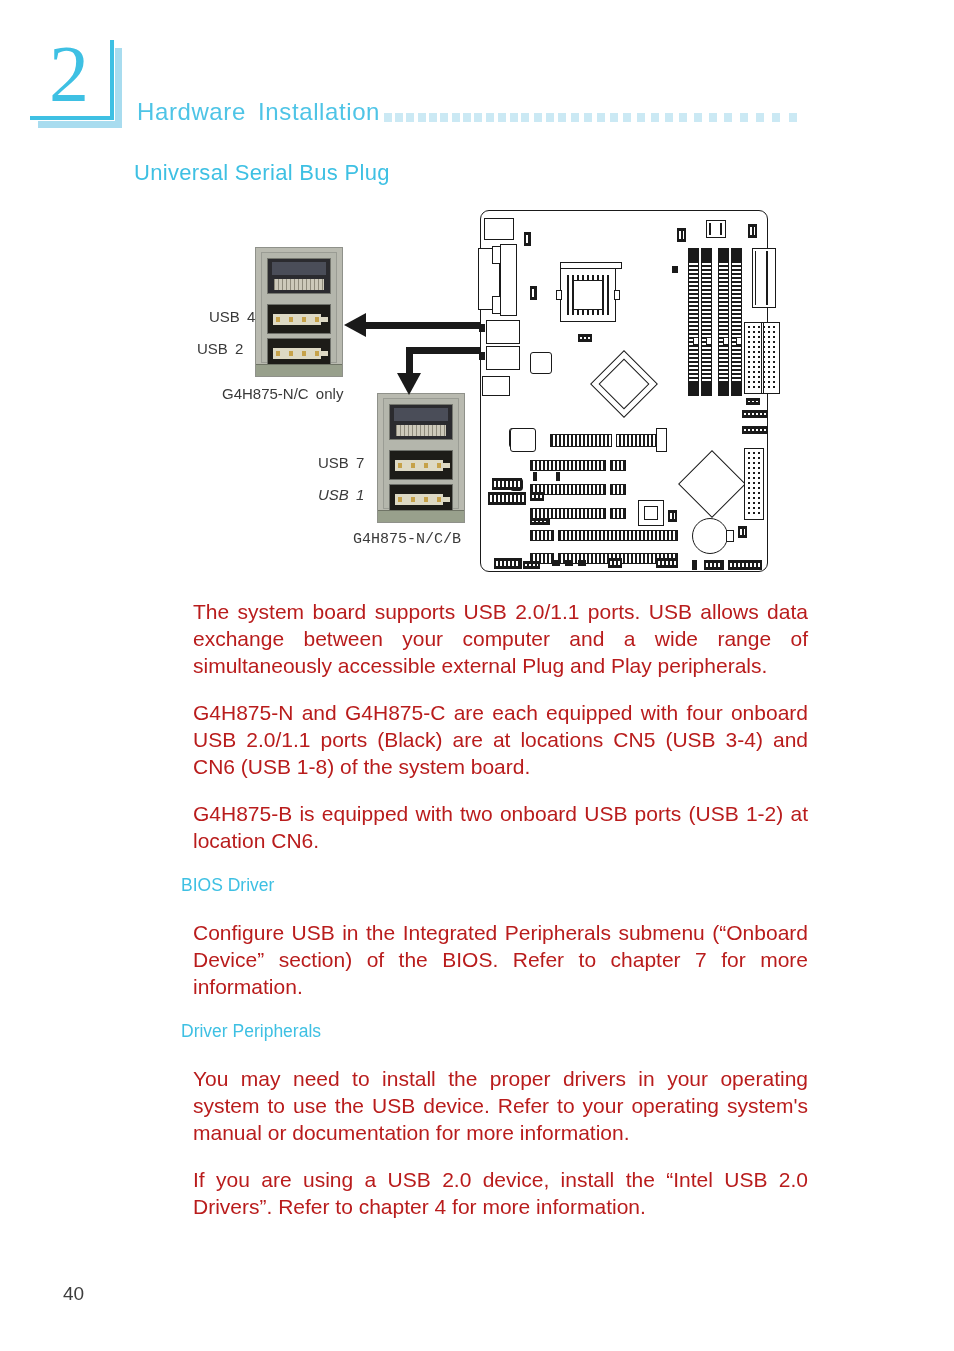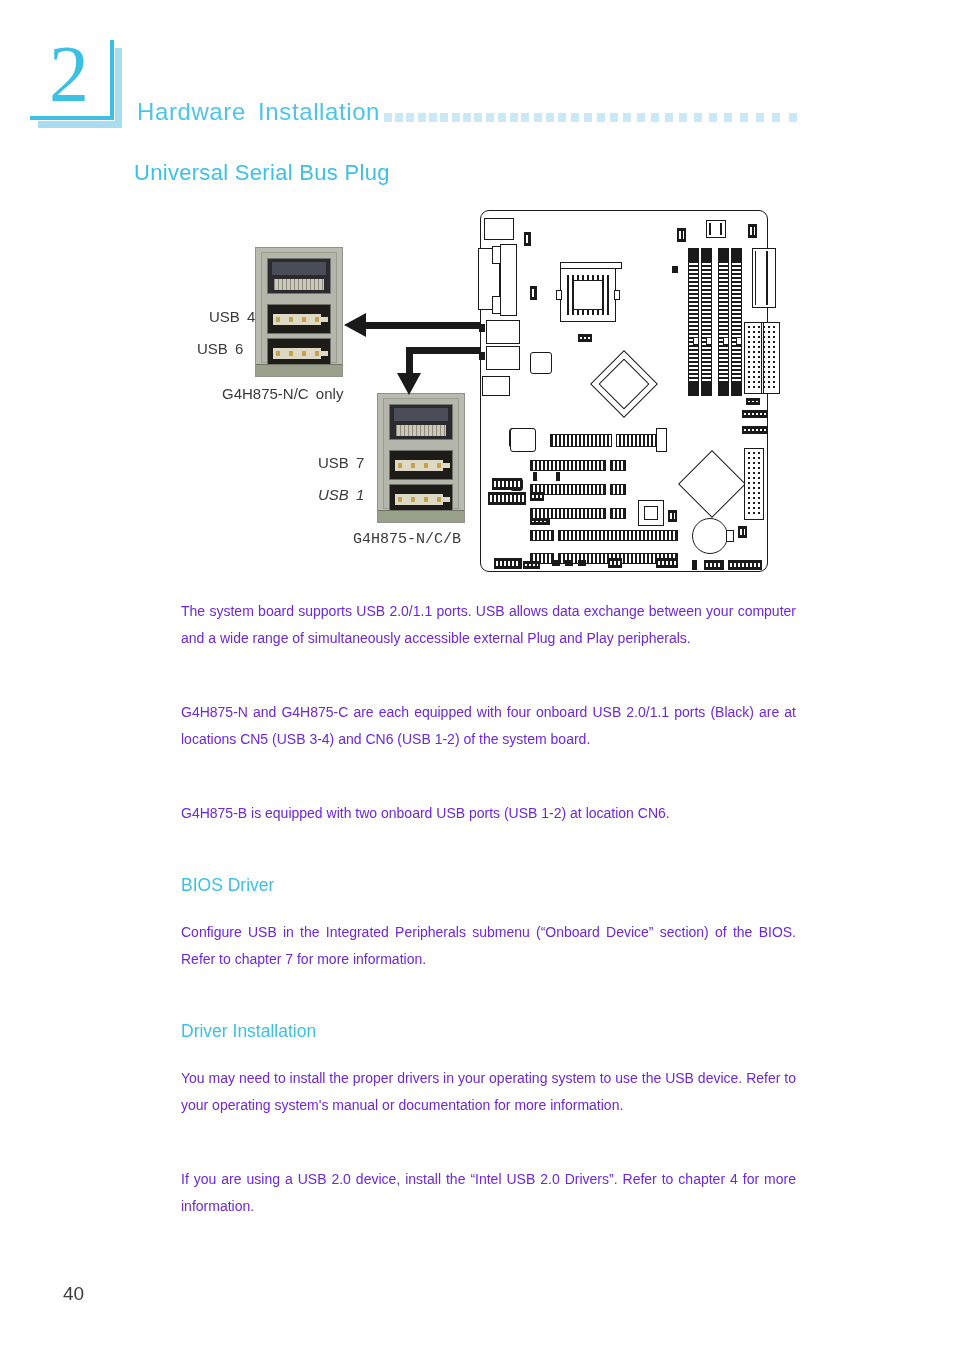--- a/index.html
+++ b/index.html
@@ -407,25 +407,25 @@
     position: absolute;
     left: 2px; top: 2px; right: 2px; bottom: 2px;
     background:
       repeating-linear-gradient(to right, #1a1a1a 0 1.5px, #ffffff 1.5px 11px),
       repeating-linear-gradient(to bottom, #1a1a1a 0 1.5px, #ffffff 1.5px 11px);
   }
 
   
   .para {
     position: absolute;
-    left: 181px;
+    left: 193px;
     width: 615px;
-    font-size: 14px;
+    font-size: 21px;
     line-height: 27px;
-    color: #6d28d9;
+    color: #b91c1c;
     text-align: justify;
     text-justify: inter-word;
   }
   .subhead {
     position: absolute;
     left: 181px;
     font-size: 17.5px;
     color: #3ec0e3;
     white-space: nowrap;
   }
@@ -501,21 +501,21 @@
     <div class="usb-port" style="top:56px;">
       <div class="tongue"></div>
     </div>
     <div class="usb-port" style="top:90px;">
       <div class="tongue"></div>
     </div>
     <div class="base"></div>
   </div>
 
   <div class="fig-label" style="left:197px; top:113px;margin-left:12px;">USB  4</div>
-  <div class="fig-label" style="left:197px; top:145px;">USB  6</div>
+  <div class="fig-label" style="left:197px; top:145px;">USB  2</div>
   <div class="fig-caption" style="left:222px; top:190px;">G4H875-N/C  only</div>
 
   <div class="usb-photo" style="left:377px; top:198px; width:88px; height:130px;">
     <div class="shield"></div>
     <div class="lan-port">
       <div class="inner"></div>
         <div class="pins"></div>
     </div>
     <div class="usb-port" style="top:56px;">
       <div class="tongue"></div>
@@ -653,27 +653,27 @@
     <div class="mb-hdr" style="left:128px; top:348px; width:14px; height:10px;"></div>
     <div class="mb-hdr" style="left:176px; top:348px; width:22px; height:10px;"></div>
     <div class="mb-hdr" style="left:224px; top:350px; width:20px; height:10px;"></div>
     <div class="mb-hdr" style="left:248px; top:350px; width:34px; height:10px;"></div>
     <div class="mb-solid" style="left:212px; top:350px; width:5px; height:10px;"></div>
   </div>
 </div>
 
 <div class="para" style="top:598px;">The system board supports USB 2.0/1.1 ports. USB allows data exchange between your computer and a wide range of simultaneously accessible external Plug and Play peripherals.</div>
 
-<div class="para" style="top:699px;">G4H875-N and G4H875-C are each equipped with four onboard USB 2.0/1.1 ports (Black) are at locations CN5 (USB 3-4) and CN6 (USB 1-2) of the system board.</div>
+<div class="para" style="top:699px;">G4H875-N and G4H875-C are each equipped with four onboard USB 2.0/1.1 ports (Black) are at locations CN5 (USB 3-4) and CN6 (USB 1-8) of the system board.</div>
 
 <div class="para" style="top:800px;">G4H875-B is equipped with two onboard USB ports (USB 1-2) at location CN6.</div>
 
 <div class="subhead" style="top:875px;">BIOS Driver</div>
 
 <div class="para" style="top:919px;">Configure USB in the Integrated Peripherals submenu (“Onboard Device” section) of the BIOS. Refer to chapter 7 for more information.</div>
 
-<div class="subhead" style="top:1021px;">Driver Installation</div>
+<div class="subhead" style="top:1021px;">Driver Peripherals</div>
 
 <div class="para" style="top:1065px;">You may need to install the proper drivers in your operating system to use the USB device. Refer to your operating system's manual or documentation for more information.</div>
 
 <div class="para" style="top:1166px;">If you are using a USB 2.0 device, install the “Intel USB 2.0 Drivers”. Refer to chapter 4 for more information.</div>
 
 <div id="page-number">40</div>
 
 </body></html>

